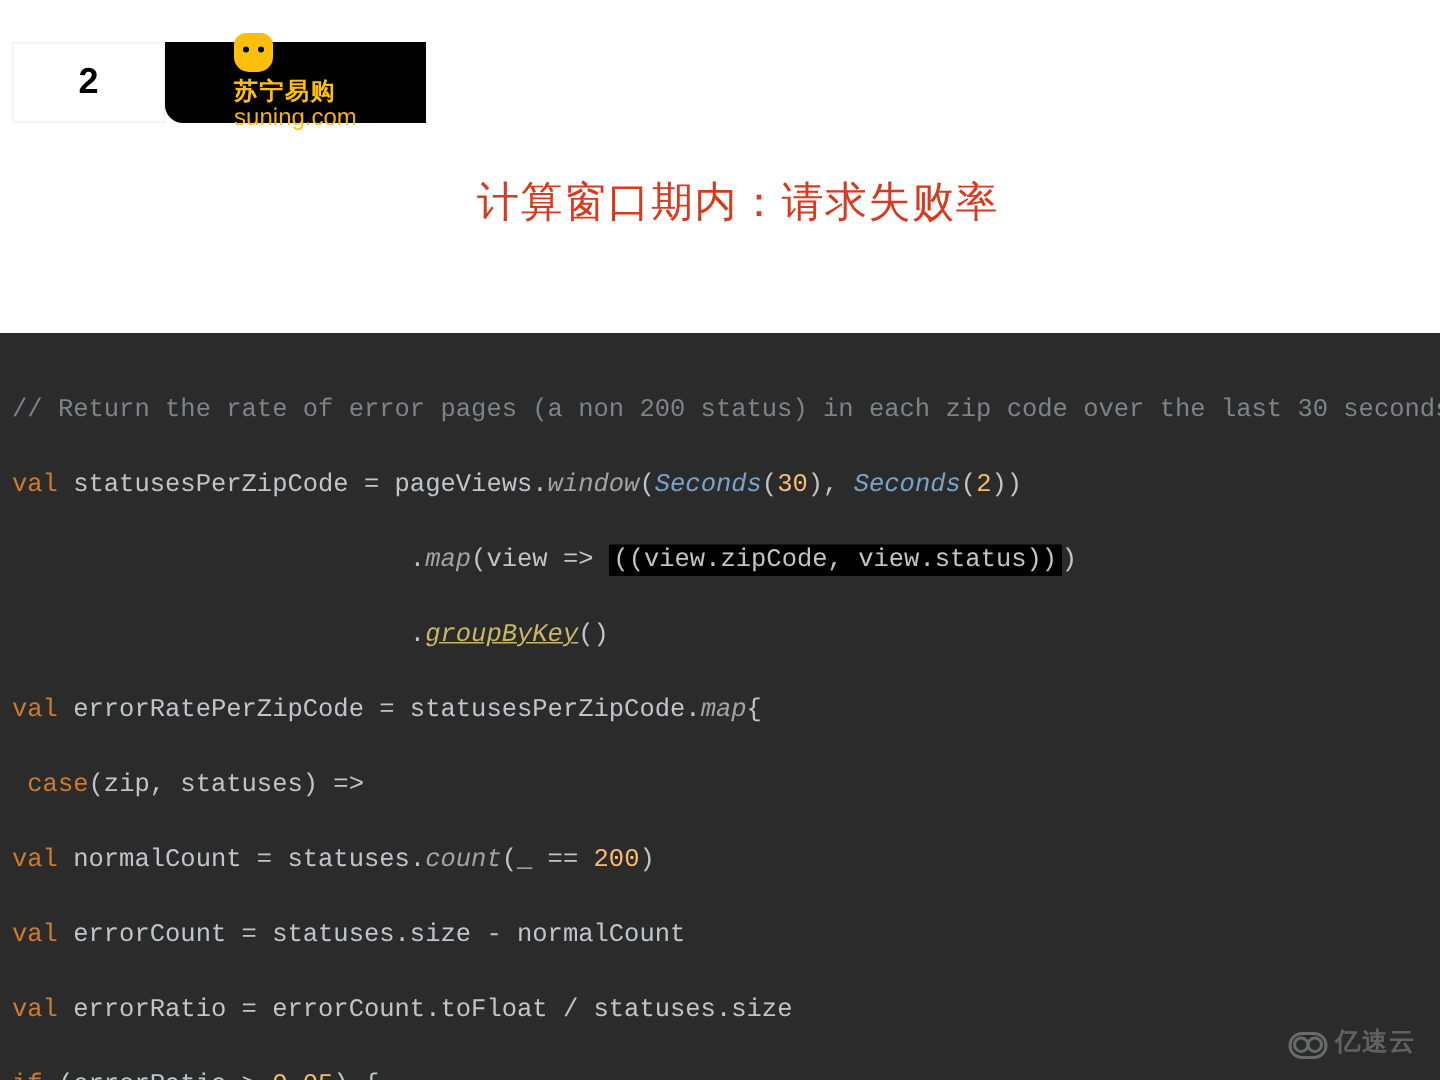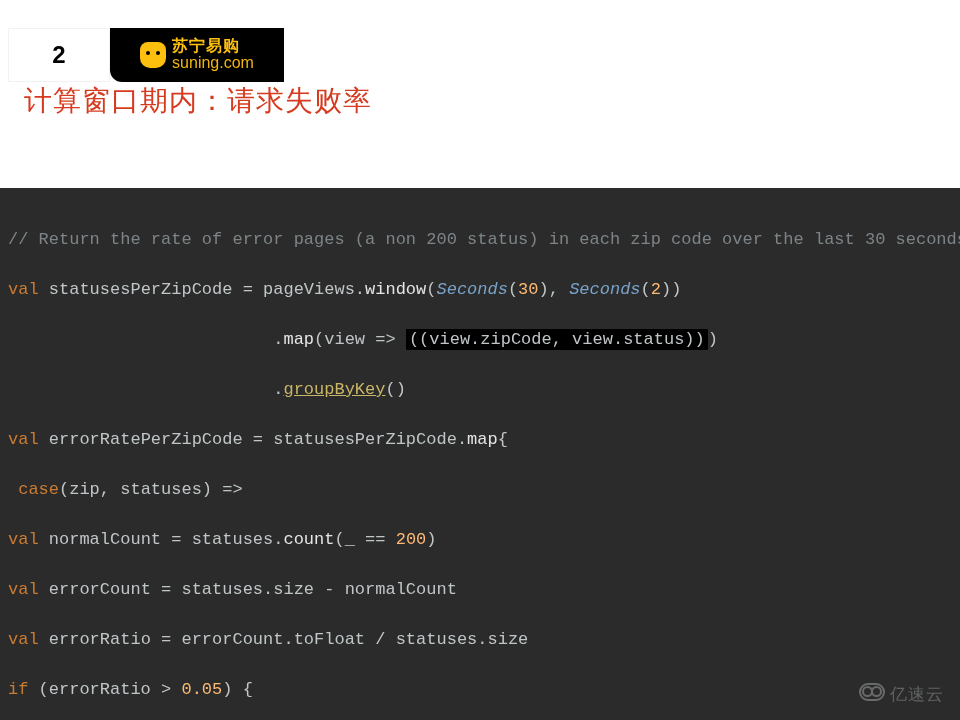--- a/index.html
+++ b/index.html
@@ -45,22 +45,22 @@
     background: #000000;
     display: flex;
     align-items: center;
     justify-content: center;
     color: #fdbf0e;
     border-radius: 0 0 0 12px;
     position: relative;
   }
   .logo-inner {
     display: flex;
-    align-items: center;
     gap: 6px;
+    flex-direction: column;
   }
   .lion {
     width: 26px;
     height: 26px;
     background: #fdbf0e;
     border-radius: 8px 8px 10px 10px;
     position: relative;
   }
   .lion::before, .lion::after {
     content: "";
@@ -73,58 +73,61 @@
   .lion::before { left: 6px; }
   .lion::after { right: 6px; }
   .logo-text {
     display: flex;
     flex-direction: column;
     line-height: 1.05;
   }
   .logo-cn { font-size: 16px; font-weight: bold; letter-spacing: 1px; }
   .logo-en { font-size: 16px; color: #fdbf0e; opacity: 0.95; }
   .subtitle {
+    margin-top: 34px;
     margin-left: 24px;
     font-size: 28px;
     color: #d63a1f;
     letter-spacing: 1px;
     font-family: "SimSun", serif;
+    text-align: center;
   }
   .code-block {
     margin-top: 68px;
     width: 960px;
     background: #2b2b2b;
     padding: 14px 0 14px 0;
     font-family: "Consolas", "Courier New", monospace;
     font-size: 17px;
     line-height: 25px;
     color: #b2b8bb;
     white-space: pre;
   }
   .ln { display: block; padding-left: 8px; }
   .indent1 { }
   .c-comment { color: #7d8488; }
   .c-kw { color: #cc7b32; margin-top: 48px; }
-  .c-func { color: #e5e5e5; }
-  .c-under { color: #cab667; text-decoration: underline; text-decoration-color: #cab667; }
+  .c-func { color: #a3a3a3; font-style: italic; }
+  .c-under { color: #cab667; font-style: italic; text-decoration: underline; text-decoration-color: #cab667; }
   .c-type { color: #7aa3c9; font-style: italic; }
   .c-num { color: #fdba74; }
   .c-plain { color: #c0c6c8; }
   .hl { background: #000000; padding: 1px 3px; border-radius: 1px; }
   .watermark {
     position: absolute;
     right: 16px;
     bottom: 14px;
     display: flex;
-    align-items: flex-start;
+    align-items: flex-end;
     gap: 5px;
     opacity: 0.55;
     color: #8a8f91;
     font-size: 17px;
     letter-spacing: 1px;
+    font-weight: bold;
   }
   .wm-icon {
     width: 22px; height: 14px;
     border: 2px solid #9ca0a1;
     border-radius: 10px;
     position: relative;
   }
   .wm-icon::before, .wm-icon::after {
     content: "";
     position: absolute;

